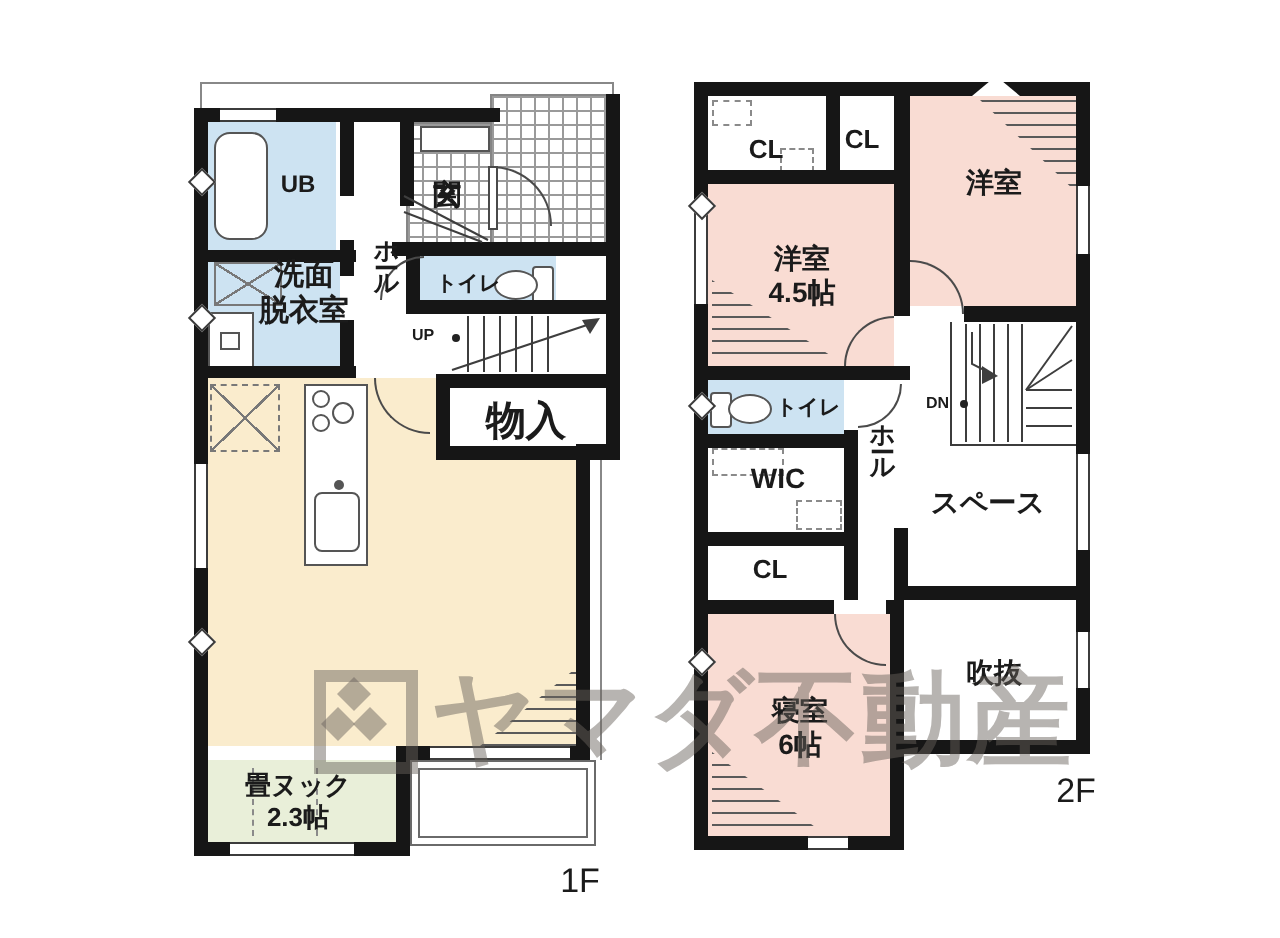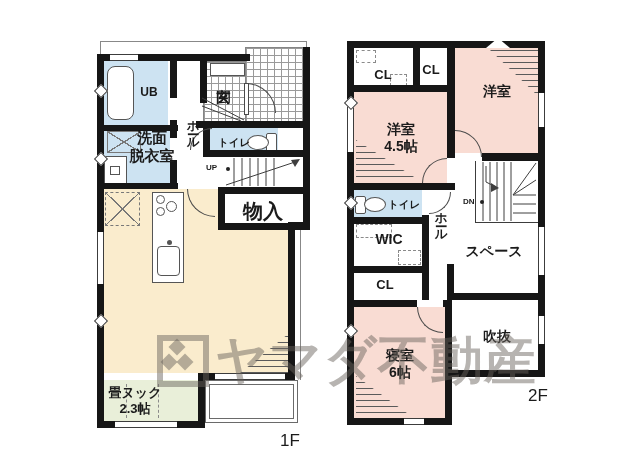--- a/index.html
+++ b/index.html
@@ -121,21 +121,21 @@
   <div class="abs lbl" style="left:129px;top:85px;width:40px;font-size:12px">UB</div>
   <div class="abs lbl" style="left:112px;top:129px;width:80px;font-size:15px">
     <span style="display:block">洗面</span>
     <span style="display:block">脱衣室</span>
   </div>
   <div class="abs lbl vert" style="left:215px;top:77px;font-size:14px">玄関</div>
   <div class="abs lbl vert" style="left:185px;top:112px;font-size:12.5px;letter-spacing:1px">ホール</div>
   <div class="abs lbl" style="left:218px;top:136px;font-size:10.5px">トイレ</div>
   <div class="abs lbl" style="left:206px;top:163px;font-size:8px">UP</div>
   <div class="abs lbl" style="left:233px;top:199px;width:60px;font-size:20px">物入</div>
-  <div class="abs lbl" style="left:83px;top:385px;width:104px;font-size:13px">
+  <div class="abs lbl" style="left:97px;top:385px;width:104px;font-size:13px">
     <span style="display:block">畳ヌック</span>
     <span style="display:block">2.3帖</span>
   </div>
   <div class="abs flab" style="left:270px;top:431px;width:40px;text-align:center">1F</div>
 
   <div class="abs base" style="left:350px;top:44px;width:192px;height:378px"></div>
 
   <div class="abs fill" style="left:455px;top:48px;width:83px;height:105px;background:var(--pink)"></div>
   <div class="abs fill" style="left:354px;top:92px;width:93px;height:91px;background:var(--pink)"></div>
   <div class="abs fill" style="left:354px;top:307px;width:91px;height:111px;background:var(--pink)"></div>

